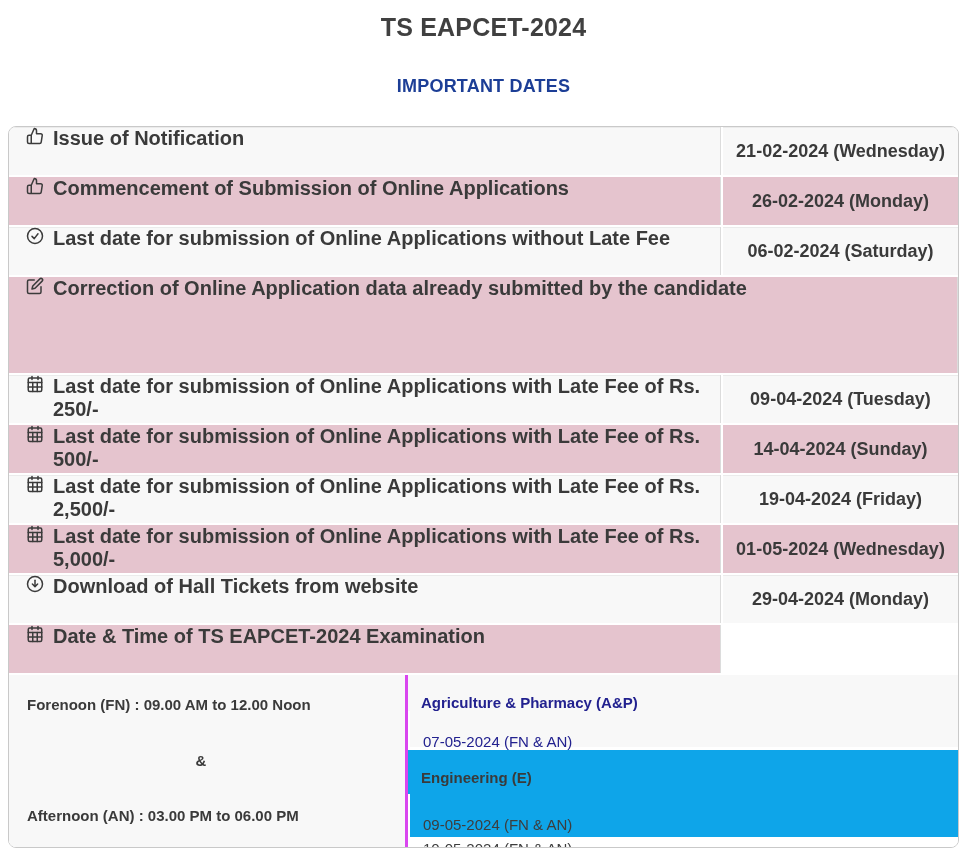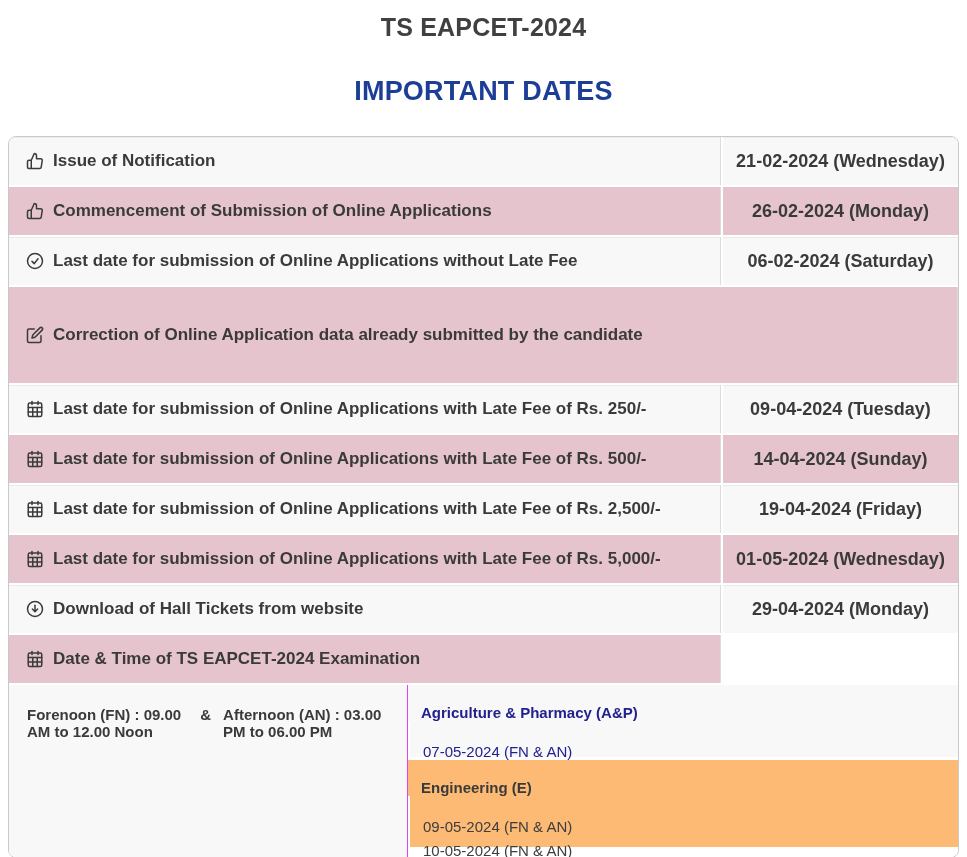--- a/index.html
+++ b/index.html
@@ -4,65 +4,65 @@
 <style>
   * { box-sizing: border-box; margin: 0; padding: 0; }
   html, body { width: 967px; background: #ffffff; font-family: "Liberation Sans", sans-serif; }
 
   .page-title {
     padding-top: 13px; text-align: center;
     font-size: 25px; font-weight: bold; color: #404040; letter-spacing: 0.2px;
   }
   .page-subtitle {
     margin-top: 34px; text-align: center;
-    font-size: 27px; font-weight: bold; color: #1c3e96; letter-spacing: 0.2px;
+    font-size: 18px; font-weight: bold; color: #1c3e96; letter-spacing: 0.2px;
   }
 
   .dates-table {
     margin: 29px 8px 0 8px;
     border: 1px solid #c9c9c9;
     border-radius: 8px;
     overflow: hidden;
     background: #ffffff;
   }
 
   .row { display: flex; height: 50px; border-bottom: 2px solid #ffffff; }
   .row.tall { height: 98px; }
   .row.bg-white { background: #f8f8f8; box-shadow: inset 0 1px 0 #ebebeb; }
   .row.bg-pink { background: #e5c4ce; }
 
   .cell-label {
-    flex: 1; display: flex; align-items: center;
+    flex: 1; display: flex; align-items: flex-start;
     padding-left: 17px; gap: 9px;
-    font-size: 17px; font-weight: bold; color: #3a3a3a;
+    font-size: 20px; font-weight: bold; color: #3a3a3a;
     border-right: 1px solid #dcdcdc;
   }
   .cell-date {
     width: 237px; display: flex; align-items: center; justify-content: center;
     text-align: center; font-size: 18px; font-weight: bold; color: #3a3a3a;
     border-left: 2px solid #ffffff; white-space: pre-line; line-height: 24px;
   }
   .cell-date.empty { background: #ffffff; }
 
   .icon { display: inline-flex; width: 18px; height: 18px; color: #3b3b3b; flex: 0 0 auto; }
   .icon svg { width: 100%; height: 100%; }
 
   
   .exam-section { display: flex; height: 172px; background: #ffffff; }
   .sessions-cell {
-    width: 399px; background: #f8f8f8; border-right: 1px solid #d946ef;
-    display: flex; flex-direction: row; justify-content: space-between;
+    width: 399px; background: #f8f8f8; border-right: 3px solid #d946ef;
+    display: flex; flex-direction: column; justify-content: space-between;
     padding: 21px 18px 23px 18px;
     font-size: 15px; font-weight: bold; color: #3a3a3a;
   }
   .session-joiner { text-align: center; padding-right: 12px; }
   .streams { flex: 1; display: flex; flex-direction: column; }
   .stream-row { display: flex; flex-direction: column; }
   .stream-ap { height: 75px; background: #f8f8f8; border-bottom: 3px solid #ffffff; }
-  .stream-eng { height: 87px; background: #fdba74; }
+  .stream-eng { height: 87px; background: #0ea5e9; gap: 8px; }
   .stream-name {
     flex: 1; padding: 19px 10px 0 13px;
     font-size: 15px; font-weight: bold; color: #3a3a3a;
   }
   .stream-dates {
     width: 237px; padding: 19px 8px 0 13px;
     font-size: 15px; font-weight: normal; color: #3d3d3d;
     white-space: pre-line; line-height: 24px;
     border-left: 2px solid #ffffff;
   }

